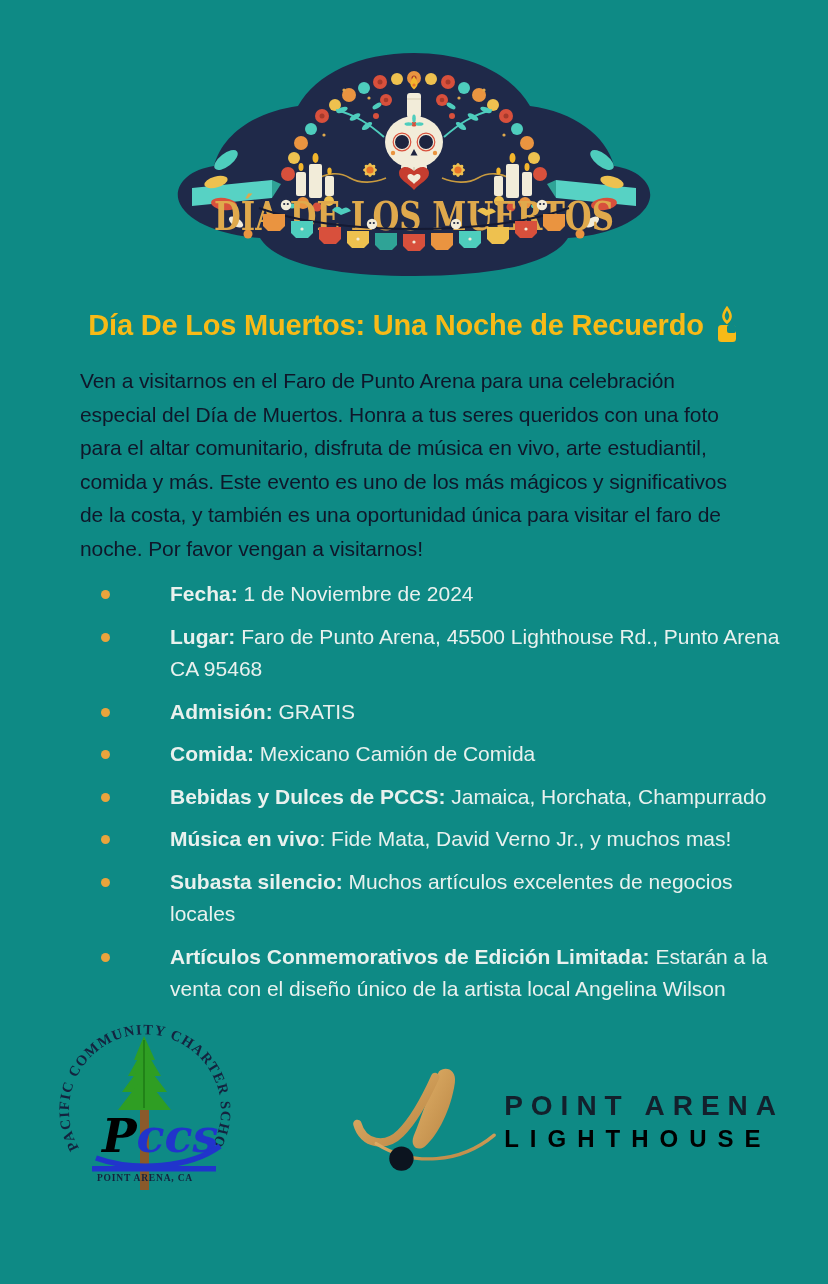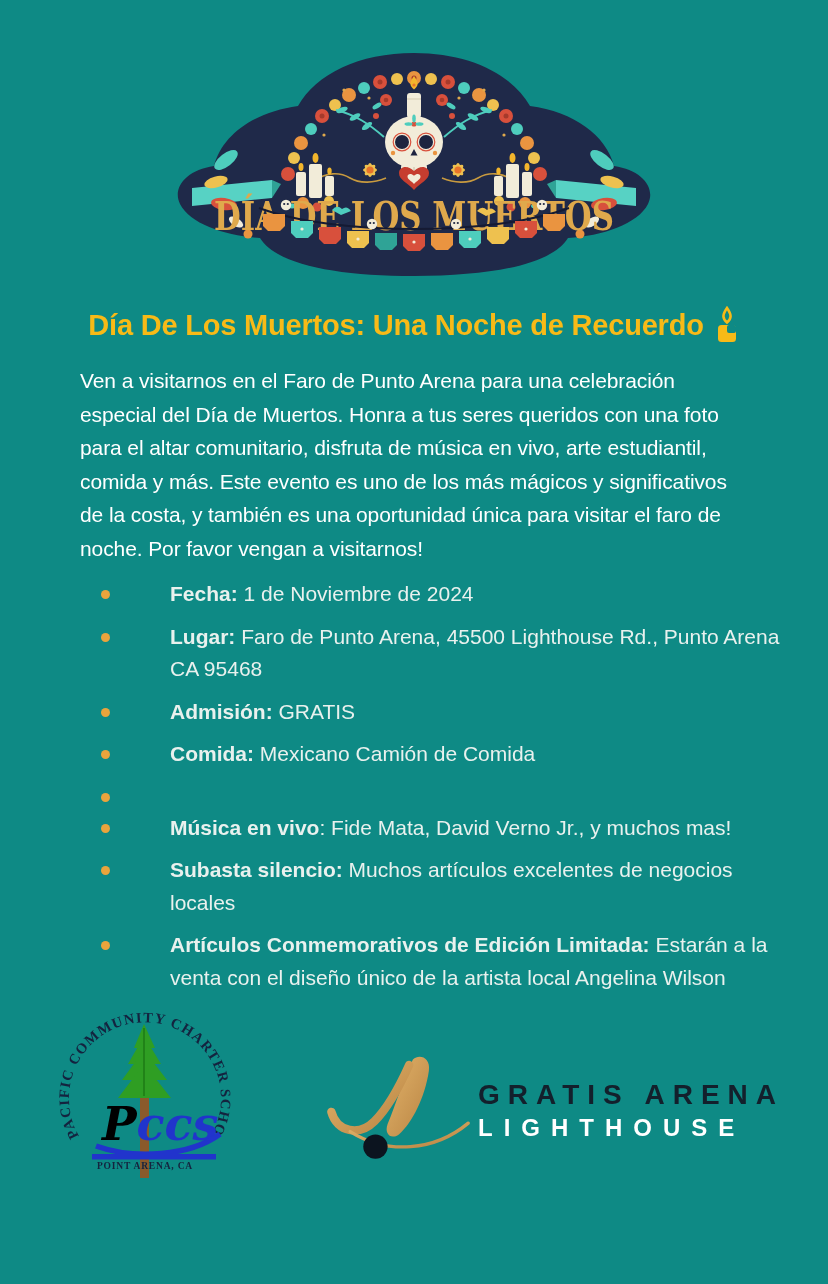--- a/index.html
+++ b/index.html
@@ -9,35 +9,35 @@
 
   
   .banner-wrap{padding-top:40px;display:flex;justify-content:center;}
   .banner-wrap svg{display:block;}
 
   
   .title-row{margin-top:18px;display:flex;justify-content:center;align-items:center;gap:10px;}
   .title{color:#f8ba17;font-size:29px;font-weight:bold;letter-spacing:-0.2px;white-space:nowrap;}
 
   
-  .intro{margin:20px 0 0 80px;color:#ffffff;font-size:21px;line-height:33.5px;letter-spacing:-0.1px;}
+  .intro{margin:20px 0 0 80px;color:#0f172a;font-size:21px;line-height:33.5px;letter-spacing:-0.1px;}
 
   
   .details{list-style:none;margin:13px 0 0 101px;padding:0;}
   .li{display:flex;margin-bottom:10px;gap:40px;}
   .dot{flex:0 0 9px;width:9px;height:9px;border-radius:50%;background:#e9a43c;margin-top:12px;}
   .li-text{margin:0 0 0 20px;max-width:628px;font-size:21px;line-height:32.5px;color:#e9f1ee;}
   .li-text b{font-weight:bold;}
 
   
   .logos{margin-top:14px;display:flex;justify-content:space-between;align-items:flex-start;padding:0 44px 0 50px;}
   .pal-logo{display:flex;align-items:center;margin-top:42px;}
   .pal-text{display:flex;flex-direction:column;margin-left:6px;}
   .pal-line1{font-size:28px;font-weight:bold;letter-spacing:8px;color:#13202c;white-space:nowrap;}
-  .pal-line2{font-size:24px;font-weight:600;letter-spacing:11px;color:#ffffff;margin-top:3px;white-space:nowrap;}
+  .pal-line2{font-size:24px;font-weight:600;letter-spacing:11px;color:#000000;margin-top:3px;white-space:nowrap;}
 </style>
 </head>
 <body>
 
 <div class="page">
 
   <div class="banner-wrap">
     <svg width="500" height="248" viewBox="0 0 500 248">
 
       <path d="M250,13 C195,13 152,34 134,66 C90,72 58,95 50,126 C22,130 8,148 16,164 C26,184 62,196 96,198 C112,224 170,236 250,236 C330,236 388,224 404,198 C438,196 474,184 484,164 C492,148 478,130 450,126 C442,95 410,72 366,66 C348,34 305,13 250,13 Z" fill="#1f2949"></path>
@@ -282,20 +282,21 @@
     <li class="li">
       <span class="dot"></span>
       <p class="li-text"><b>Admisión:</b><span> GRATIS</span></p>
     </li>
     <li class="li">
       <span class="dot"></span>
       <p class="li-text"><b>Comida:</b><span> Mexicano Camión de Comida</span></p>
     </li>
     <li class="li">
       <span class="dot"></span>
+      <p class="li-text"><b>Bebidas y Dulces de PCCS:</b><span> Jamaica, Horchata, Champurrado</span></p>
     </li>
     <li class="li">
       <span class="dot"></span>
       <p class="li-text"><b>Música en vivo</b><span>: Fide Mata, David Verno Jr., y muchos mas!</span></p>
     </li>
     <li class="li">
       <span class="dot"></span>
       <p class="li-text"><b>Subasta silencio:</b><span> Muchos artículos excelentes de negocios locales</span></p>
     </li>
     <li class="li">
@@ -338,19 +339,19 @@
             <stop offset="0" stop-color="#e2b36a"></stop>
               <stop offset="1" stop-color="#b98443"></stop>
           </linearGradient>
         </defs>
         <path d="M97,6 C104,0 116,4 114,18 C110,46 96,74 82,86 C74,92 66,86 70,75 C79,53 88,24 97,6 Z" fill="url(#goldg)"></path>
         <path d="M10,62 C16,84 40,88 56,72 C70,58 84,32 93,12" stroke="url(#goldg)" stroke-width="9" fill="none" stroke-linecap="round"></path>
         <path d="M30,83 C70,108 120,104 156,74" stroke="url(#goldg)" stroke-width="3.5" fill="none" stroke-linecap="round"></path>
         <circle cx="57" cy="99" r="13" fill="#0c141f"></circle>
       </svg>
       <div class="pal-text">
-        <span class="pal-line1">GRATIS ARENA</span>
+        <span class="pal-line1">POINT ARENA</span>
         <span class="pal-line2">LIGHTHOUSE</span>
       </div>
     </div>
   </div>
 
 </div>
 
 </body></html>

